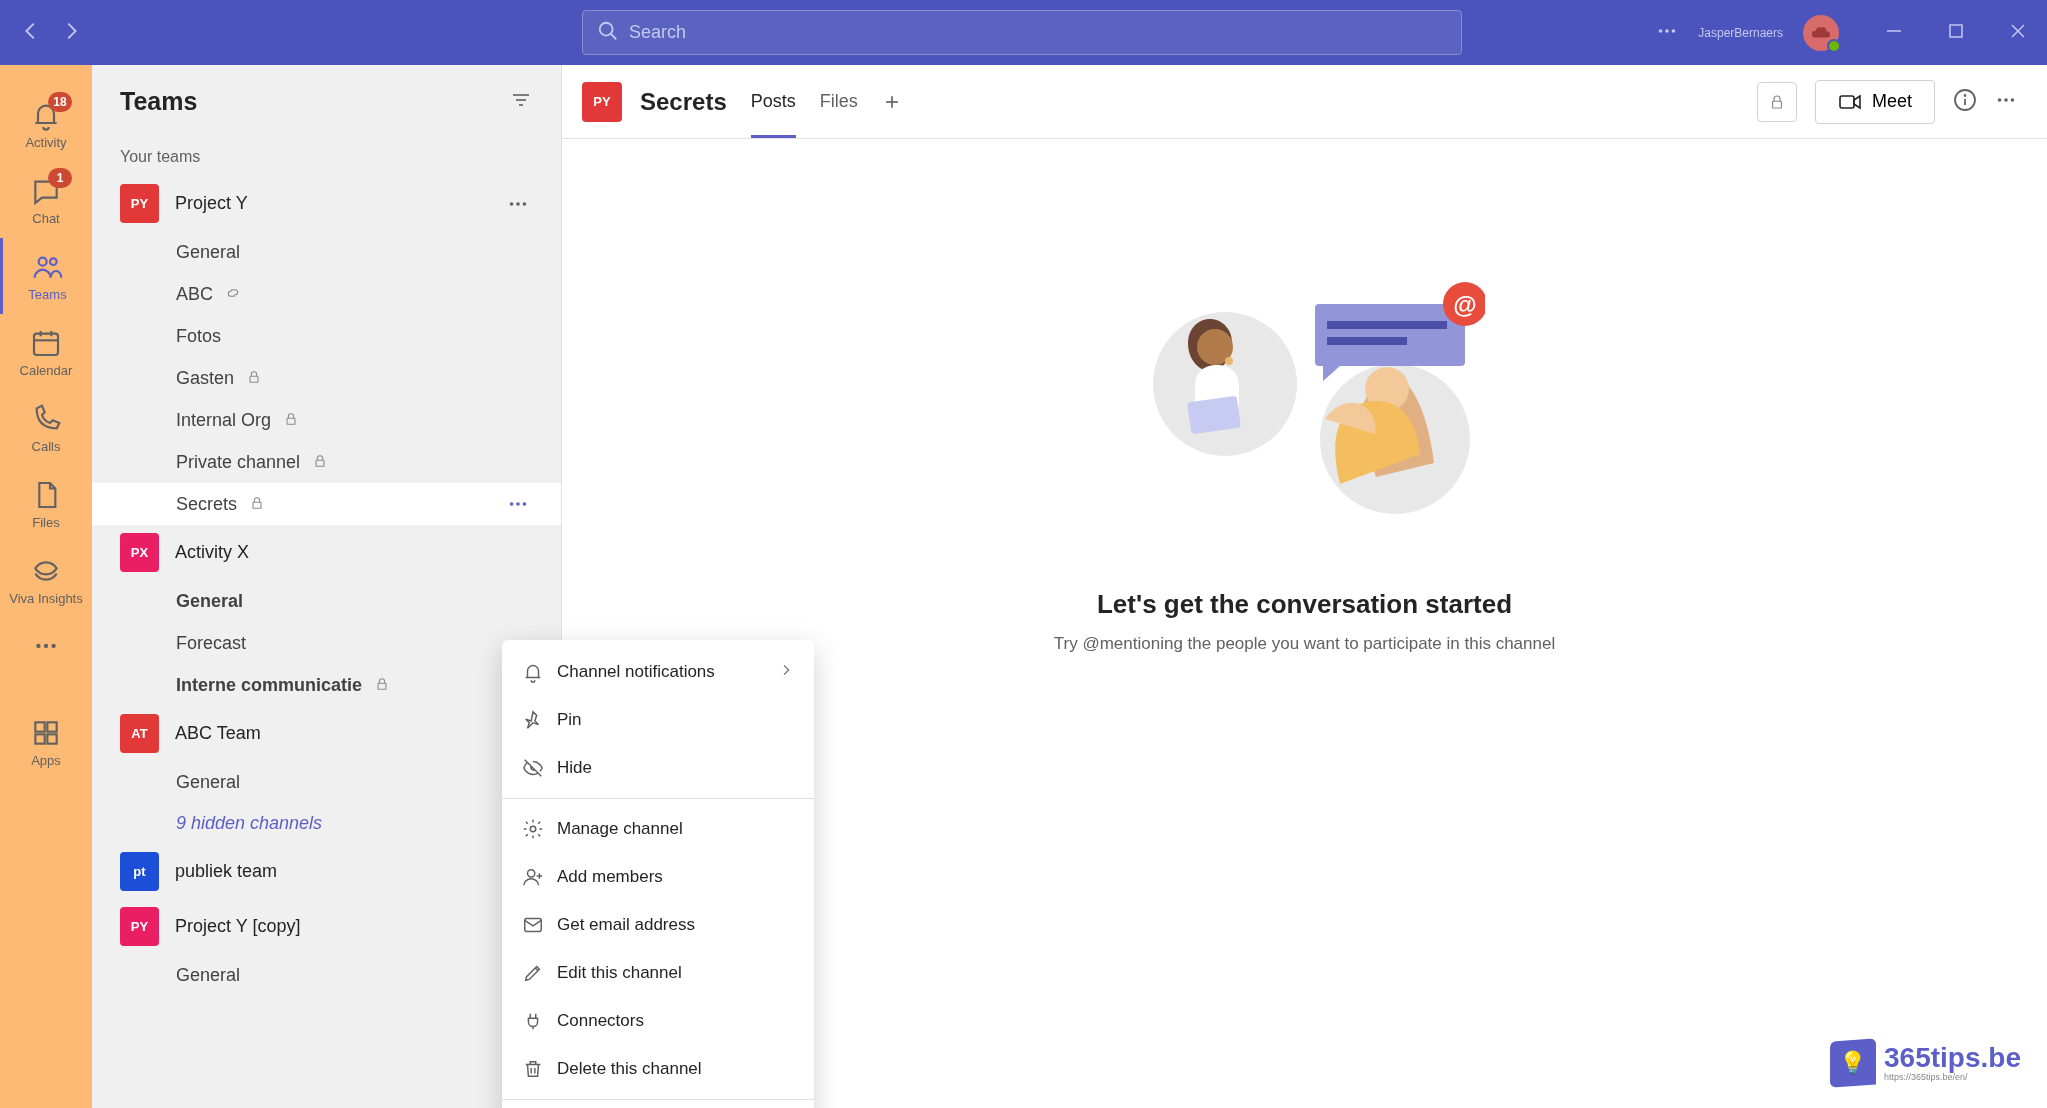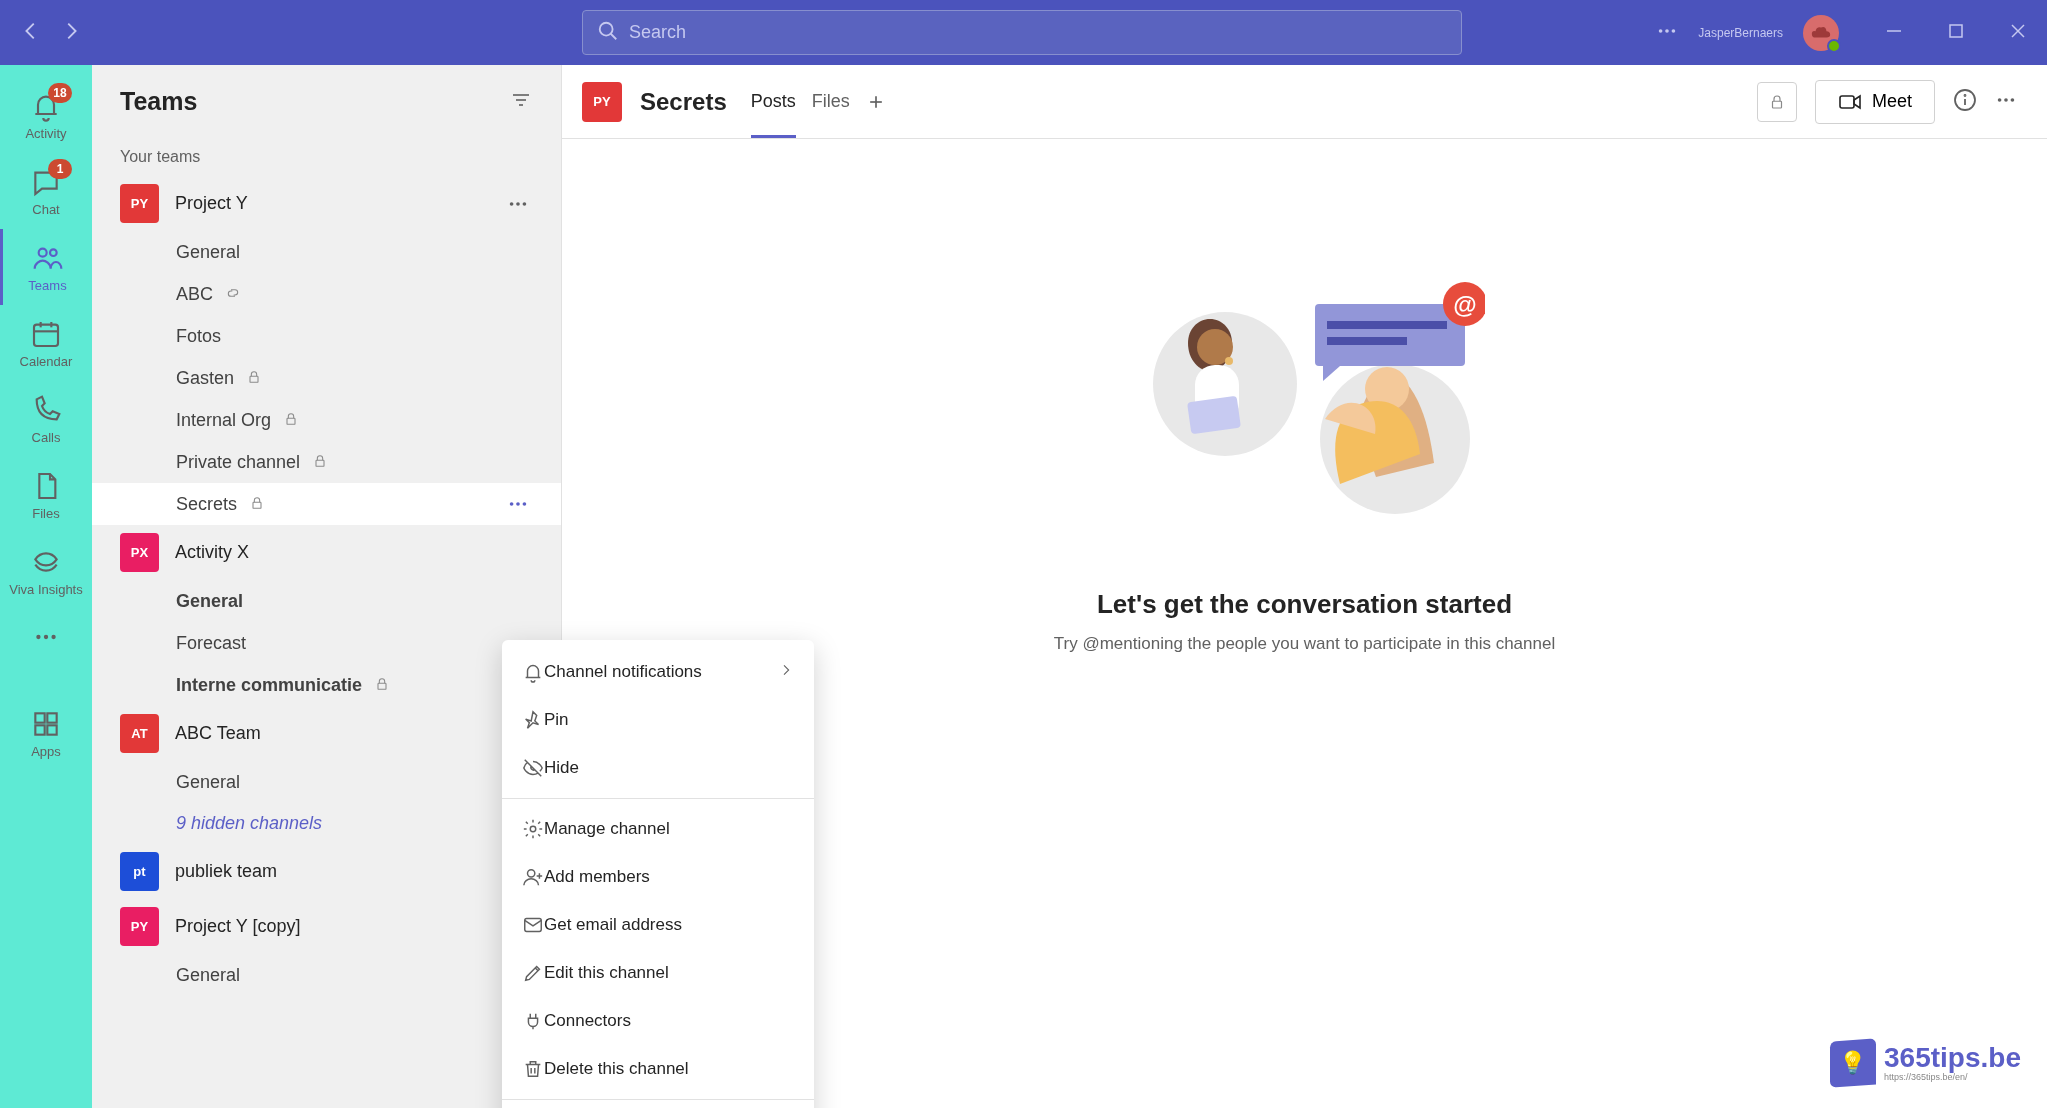--- a/index.html
+++ b/index.html
@@ -17,21 +17,21 @@
   .tb-more svg { width: 22px; height: 22px; fill: #c5c8f0; }
   .tb-user { color: #c5c8f0; font-size: 12px; }
   .avatar { width: 36px; height: 36px; border-radius: 50%; background: #d86c6c; position: relative; display:flex; align-items:center; justify-content:center; }
   .avatar svg { width:22px; height:18px; fill:#9e3a3a; }
   .presence { width: 14px; height: 14px; background: #6bb700; border: 2px solid #4b53bc; border-radius: 50%; position: absolute; bottom: -2px; right: -2px; }
   .win-btns { display: flex; gap: 44px; margin-left: 26px; }
   .win-btn svg { width: 18px; height: 18px; stroke: #c5c8f0; fill: none; stroke-width: 1.5; }
 
   
   .app { display: flex; height: calc(100% - 65px); }
-  .rail { width: 92px; background: #5eead4; display: flex; flex-direction: column; align-items: center; padding-top: 12px; }
+  .rail { width: 92px; background: #fdba74; display: flex; flex-direction: column; align-items: center; padding-top: 21px; }
   .rail-item { width: 92px; height: 76px; display: flex; flex-direction: column; align-items: center; justify-content: center; gap: 4px; position: relative; cursor: pointer; }
   .rail-item.active { border-left: 3px solid #5b5fc7; }
   .rail-item svg { width: 32px; height: 32px; stroke: #616161; fill: none; stroke-width: 1.6; }
   .rail-item.active svg { stroke: #5b5fc7; }
   .rail-lbl { font-size: 13px; color: #616161; }
   .rail-item.active .rail-lbl { color: #5b5fc7; }
   .badge { position: absolute; top: 6px; right: 20px; background: #cc4a31; color: #fff; font-size: 12px; font-weight: 600; border-radius: 10px; min-width: 24px; height: 20px; display: flex; align-items: center; justify-content: center; padding: 0 5px; }
   .rail-more { height: 56px; display:flex; align-items:center; justify-content:center; width: 92px; }
   .rail-more svg { width:26px; height:26px; fill:#616161; }
   .rail-apps { margin-top: 30px; }
@@ -55,32 +55,32 @@
   .channel-row { display: flex; align-items: center; height: 42px; padding-left: 84px; padding-right: 28px; gap: 12px; cursor: pointer; }
   .channel-row.active { background: #fff; }
   .channel-name { font-size: 18px; color: #424242; }
   .channel-row.bold .channel-name { font-weight: 700; }
   .lock-icon svg, .shared-icon svg { width: 16px; height: 16px; stroke: #8a8a8a; fill:none; stroke-width:1.6; }
   .hidden-link { color: #5b5fc7; font-size: 18px; padding-left: 84px; padding-top: 10px; padding-bottom:10px; display:block;font-style:italic; }
   .channel-row .more-btn svg { fill: #5b5fc7; }
 
   
   .ctx-menu { position: absolute; left: 502px; top: 640px; width: 312px; background: #fff; border-radius: 6px; box-shadow: 0 8px 28px rgba(0,0,0,0.18); padding: 8px 0; z-index: 50; }
-  .ctx-item { display: flex; align-items: center; height: 48px; padding: 0 20px; gap: 0; cursor: pointer; font-size: 17px; }
+  .ctx-item { display: flex; align-items: center; height: 48px; padding: 0 20px; gap: 13px; cursor: pointer; font-size: 17px; }
   .ctx-item svg { width: 22px; height: 22px; stroke: #616161; fill: none; stroke-width: 1.6; flex-shrink:0; }
   .ctx-sep { height: 1px; background: #e1e1e1; margin: 6px 0; }
   .ctx-chevron { margin-left: auto; }
   .ctx-chevron svg { width: 16px; height: 16px; }
 
   
   .main { flex: 1; background: #fff; display: flex; flex-direction: column; }
   .main-hdr { height: 74px; display: flex; align-items: center; padding: 0 30px 0 20px; border-bottom: 1px solid #e1e1e1; gap: 18px; }
   .ch-tile { width: 40px; height: 40px; border-radius: 4px; background: #e23838; color:#fff; display:flex; align-items:center; justify-content:center; font-size:13px; font-weight:600; }
   .ch-title { font-size: 24px; font-weight: 700; }
-  .tabs { display: flex; gap: 16px; margin-left: 6px; height: 100%; align-items: center; }
+  .tabs { display: flex; gap: 24px; margin-left: 6px; height: 100%; align-items: center; }
   .tab { font-size: 18px; color: #616161; height: 100%; display:flex; align-items:center; position:relative; cursor:pointer; }
   .tab.active { color: #242424; }
   .tab.active::after { content:''; position:absolute; bottom:0; left:0; right:0; height:3px; background:#5b5fc7; }
   .plus-tab svg { width:20px; height:20px; stroke:#616161; fill:none; stroke-width:2; }
   .hdr-right { margin-left: auto; display:flex; align-items:center; gap:18px; }
   .priv-icon { width:40px; height:40px; display:flex; align-items:center; justify-content:center; border:1px solid #d1d1d1; border-radius:4px; }
   .priv-icon svg { width:18px; height:18px; stroke:#8a8a8a; fill:none; stroke-width:1.6; }
   .meet-btn { height: 44px; border: 1px solid #d1d1d1; border-radius: 4px; background:#fff; display:flex; align-items:center; gap:10px; padding: 0 22px; font-size:18px; cursor:pointer; }
   .meet-btn svg { width:24px; height:20px; stroke:#242424; fill:none; stroke-width:1.6; }
   .info-btn svg { width:24px; height:24px; stroke:#616161; fill:none; stroke-width:1.8; }

